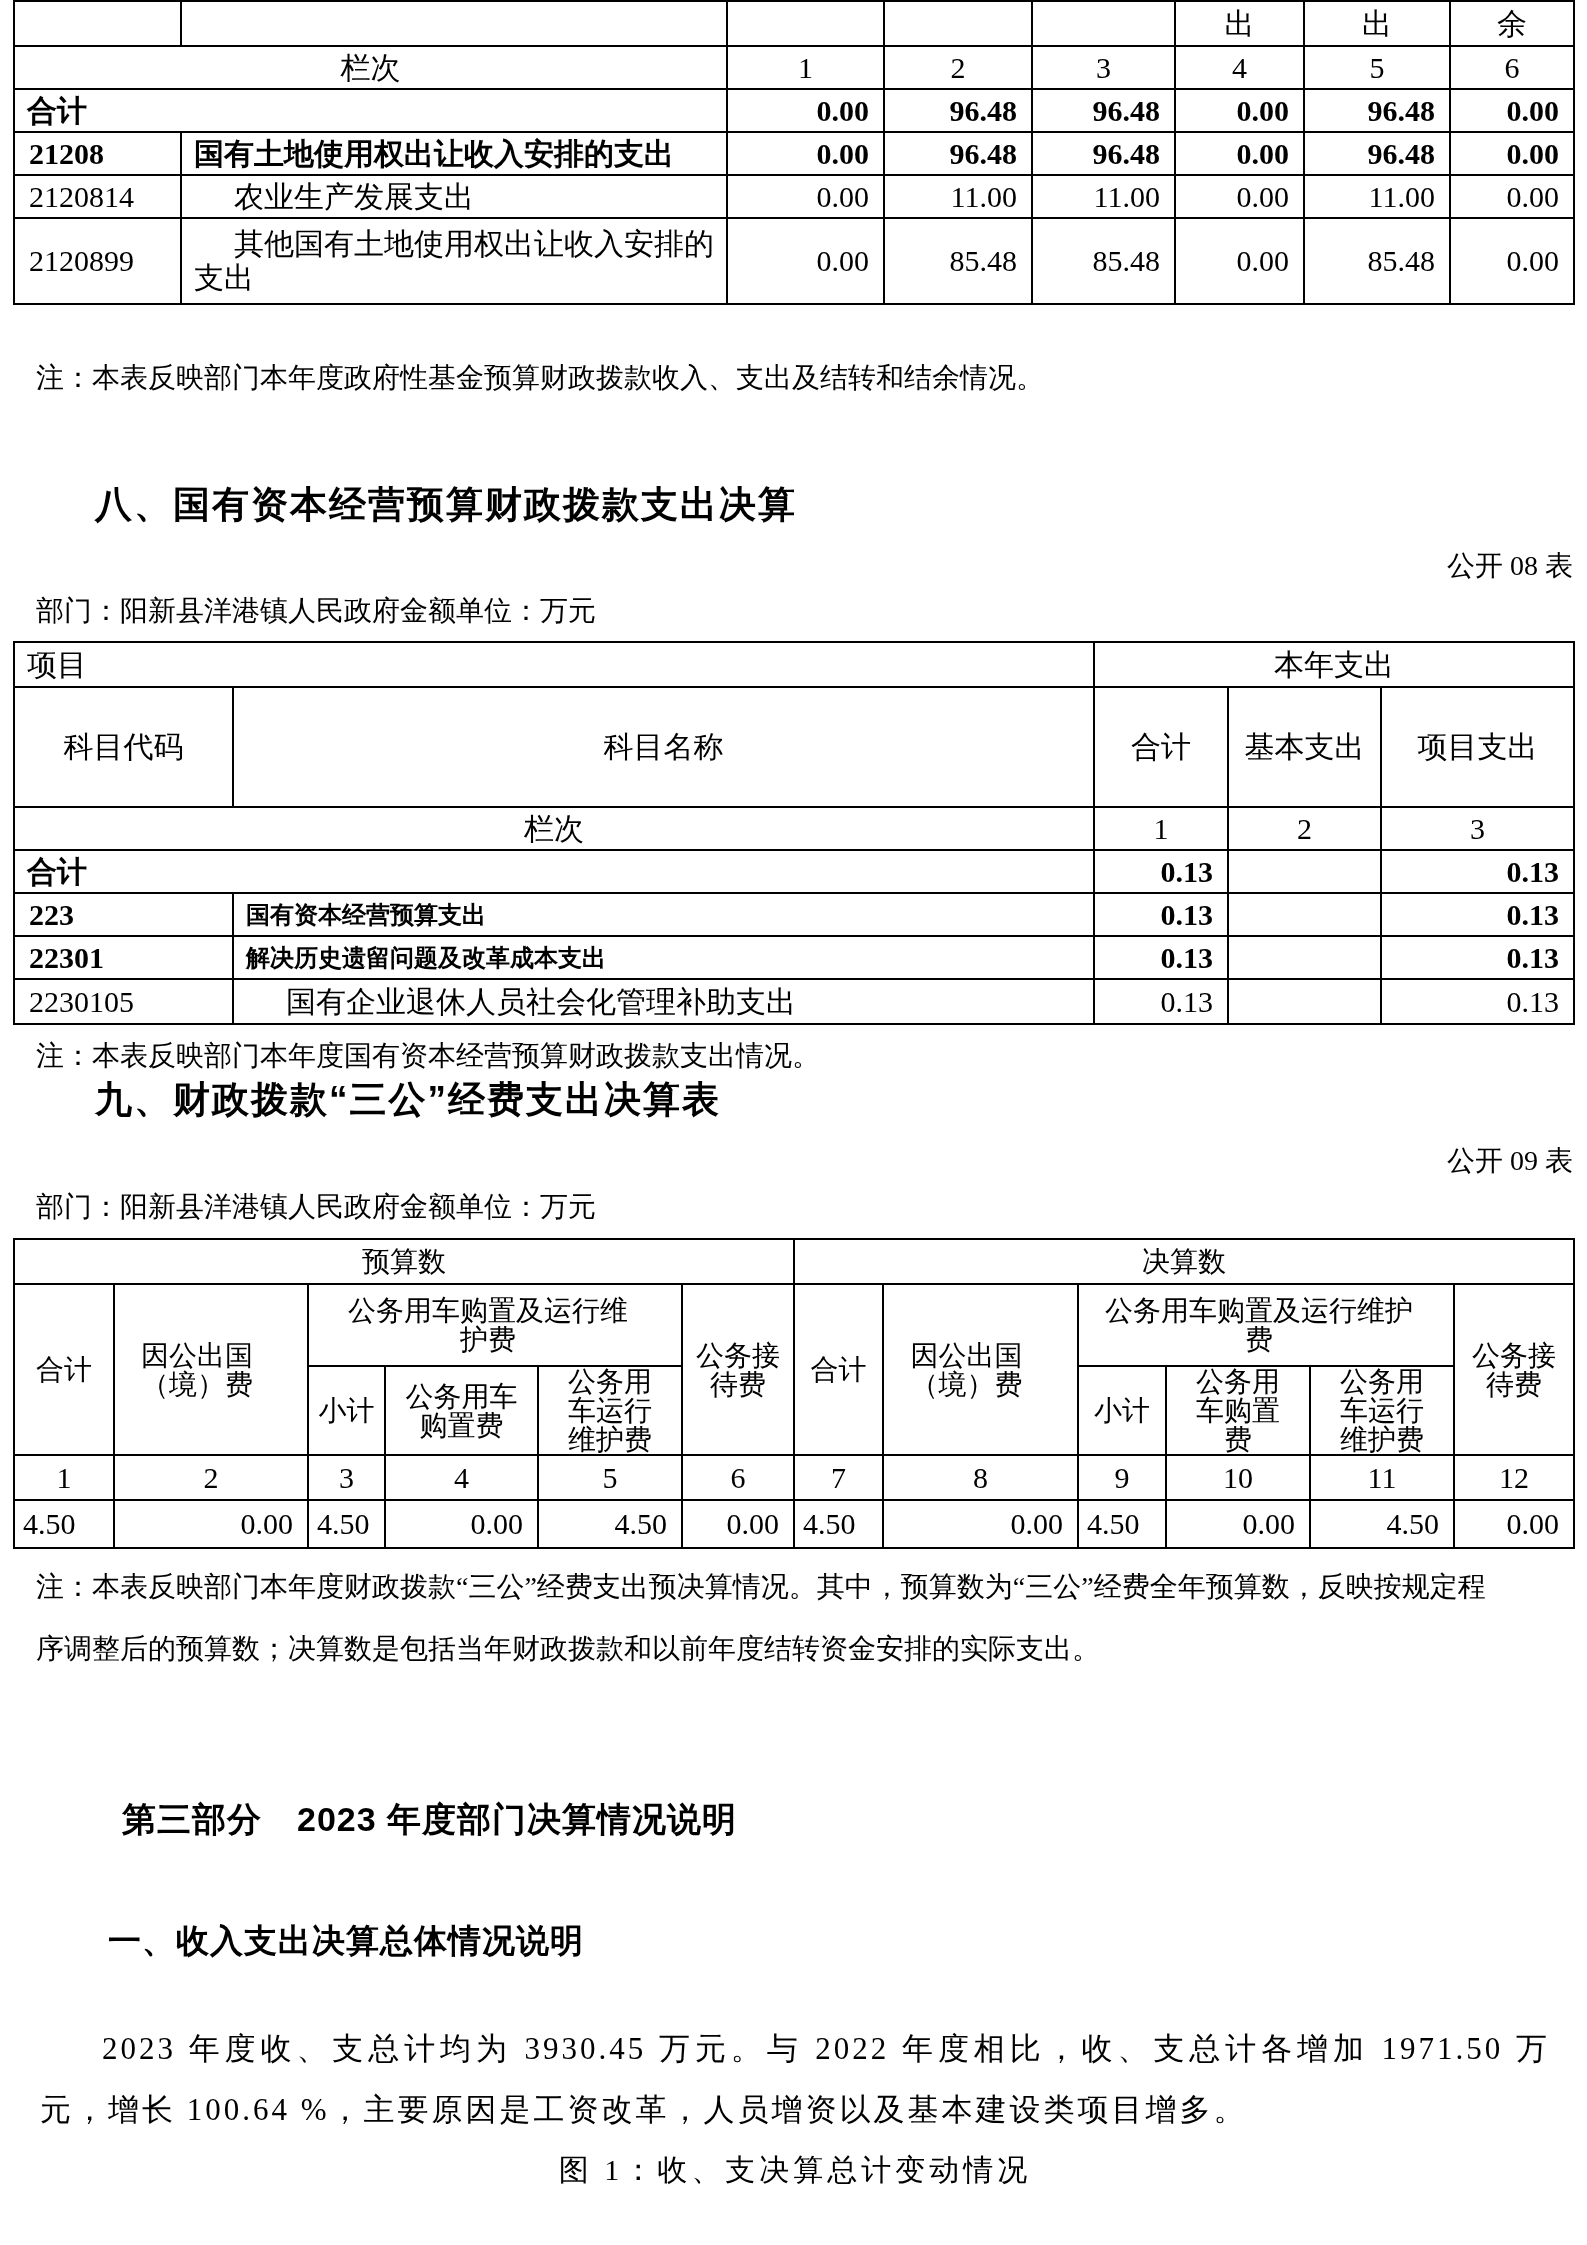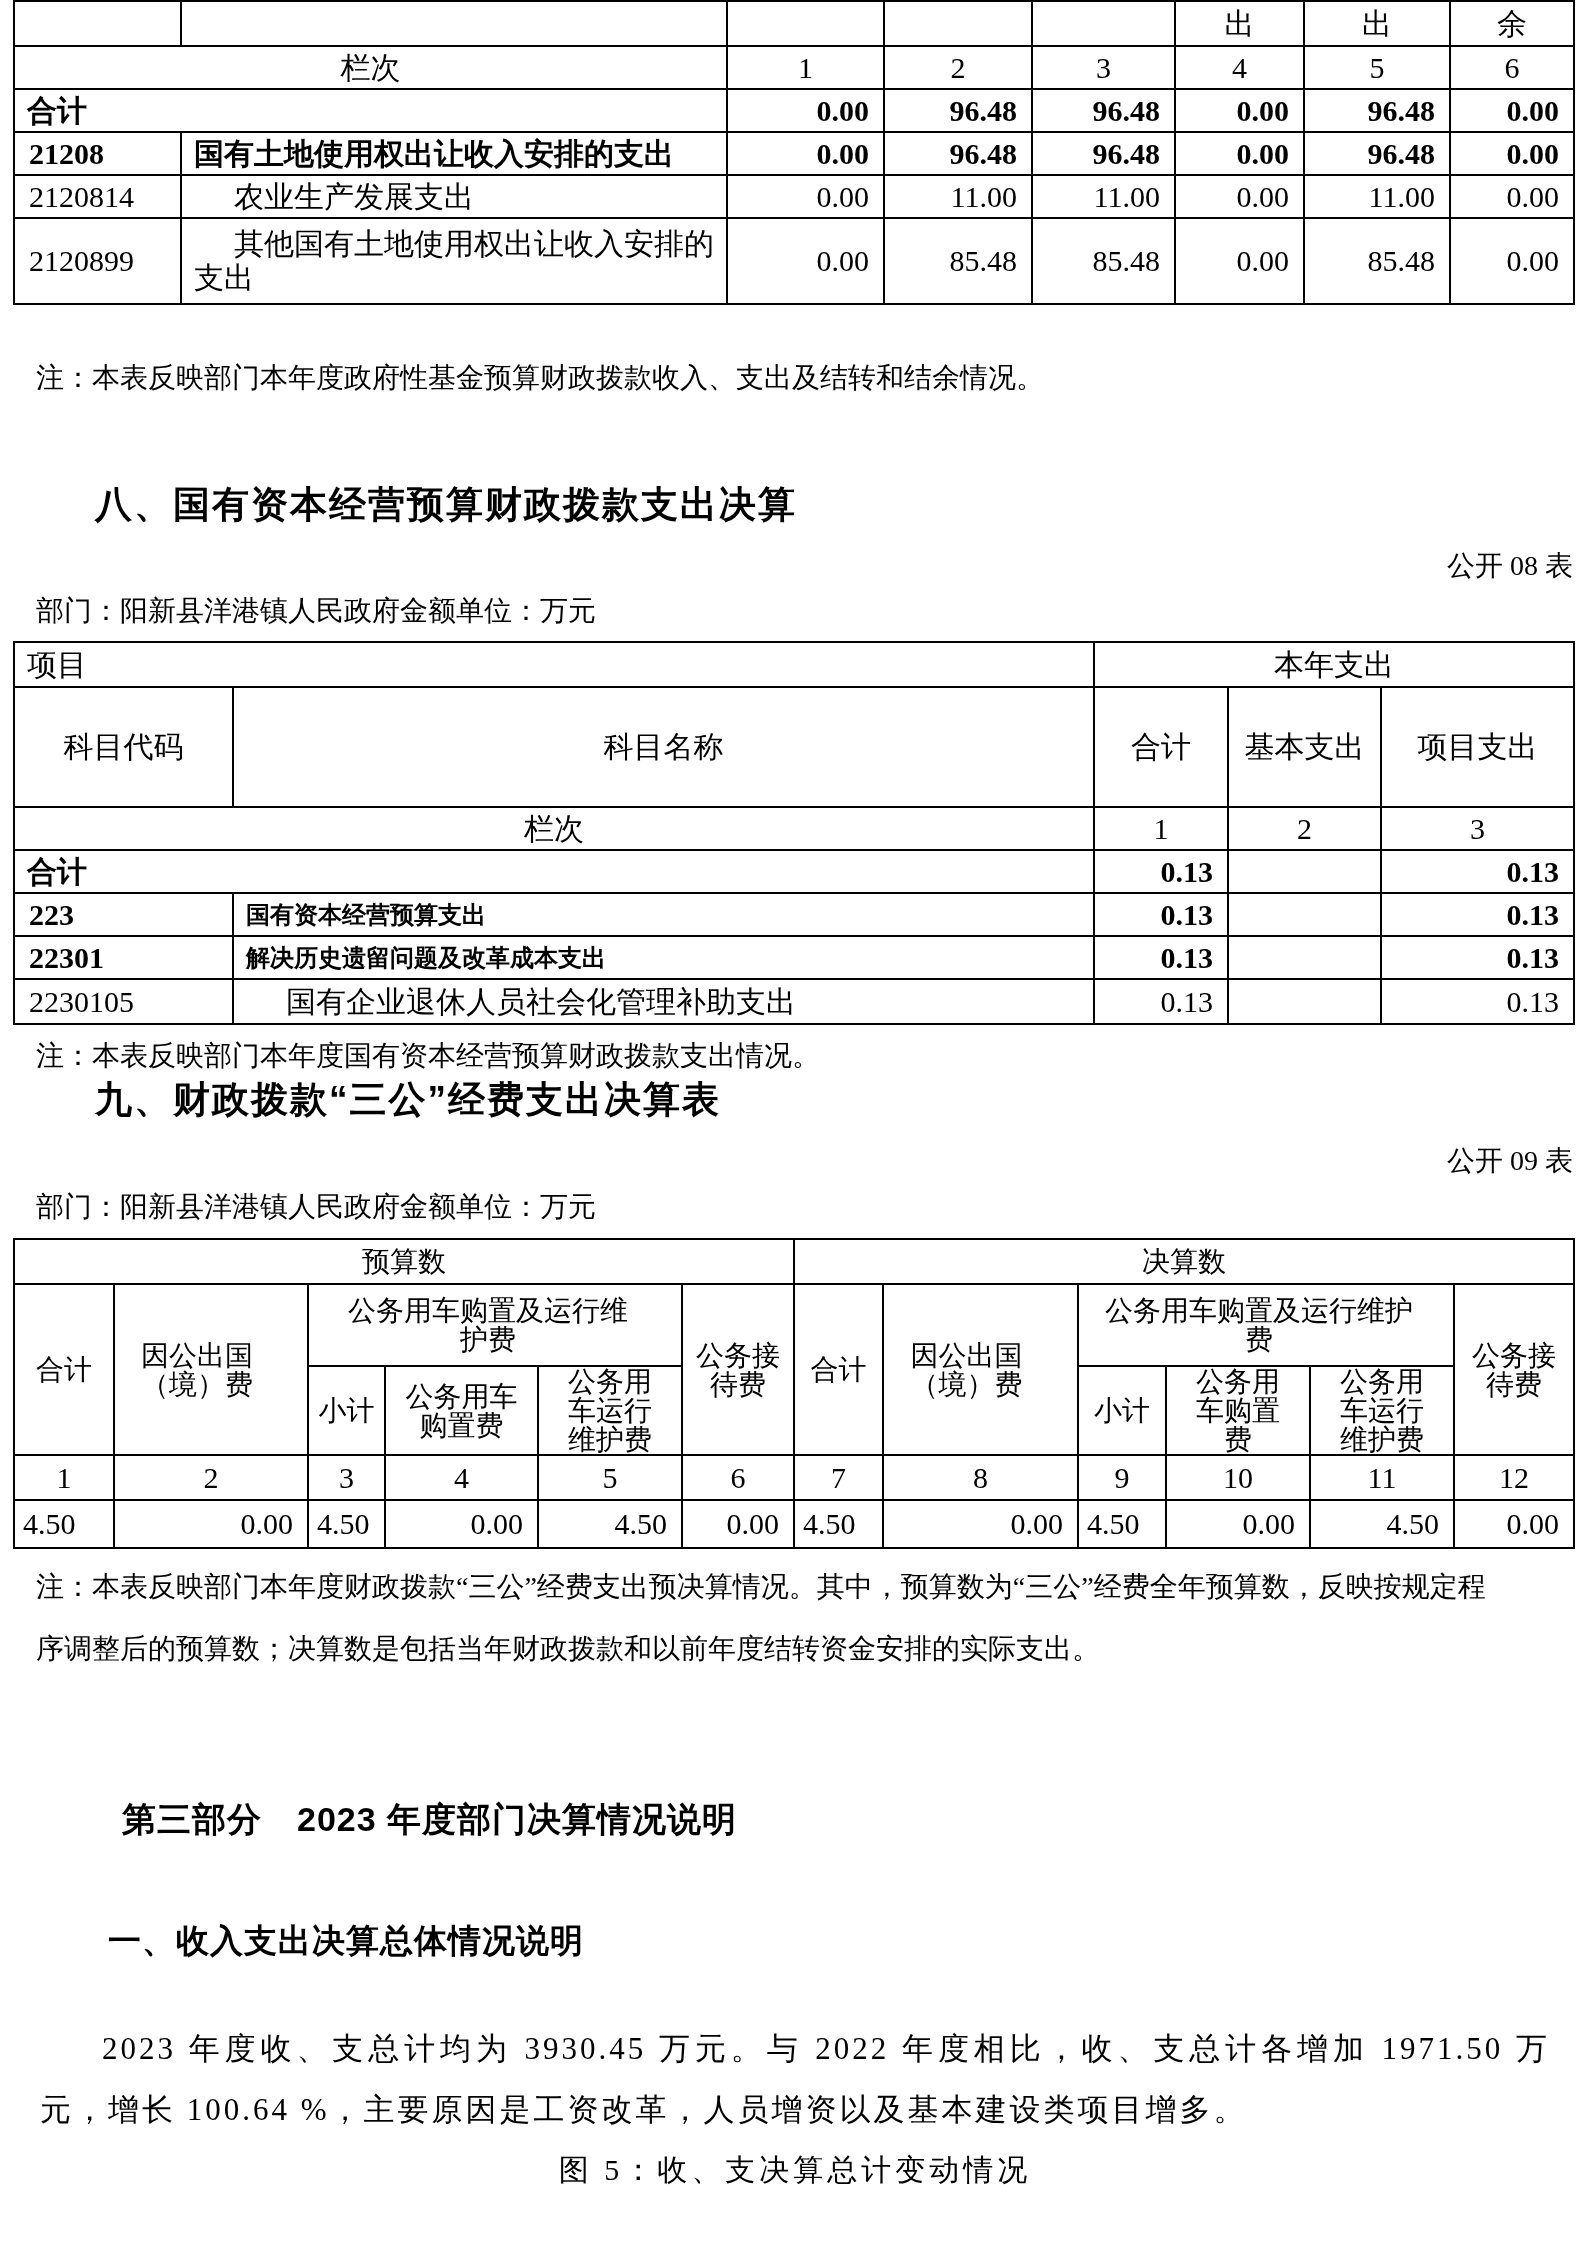--- a/index.html
+++ b/index.html
@@ -274,15 +274,15 @@
       <td class="num">0.00</td>
     </tr>
   </tbody>
     </table>
 
   <div class="abs note" style="top:1556px; left:36px; width:1470px; line-height:62px;">注：本表反映部门本年度财政拨款“三公”经费支出预决算情况。其中，预算数为“三公”经费全年预算数，反映按规定程序调整后的预算数；决算数是包括当年财政拨款和以前年度结转资金安排的实际支出。</div>
 
   <div class="abs h-mid" style="top:1797px; left:122px; font-size:34px;">第三部分　2023 年度部门决算情况说明</div>
   <div class="abs h-mid" style="top:1919px; left:108px;">一、收入支出决算总体情况说明</div>
   <div class="abs para" style="top:2018px; left:40px; width:1510px;">2023 年度收、支总计均为 3930.45 万元。与 2022 年度相比，收、支总计各增加 1971.50 万元，增长 100.64  %，主要原因是工资改革，人员增资以及基本建设类项目增多。</div>
-  <div class="abs figcap" style="top:2150px; left:40px; width:1510px;">图 5：收、支决算总计变动情况</div>
+  <div class="abs figcap" style="top:2150px; left:40px; width:1510px;">图 1：收、支决算总计变动情况</div>
 
 </div>
 
 </body></html>

